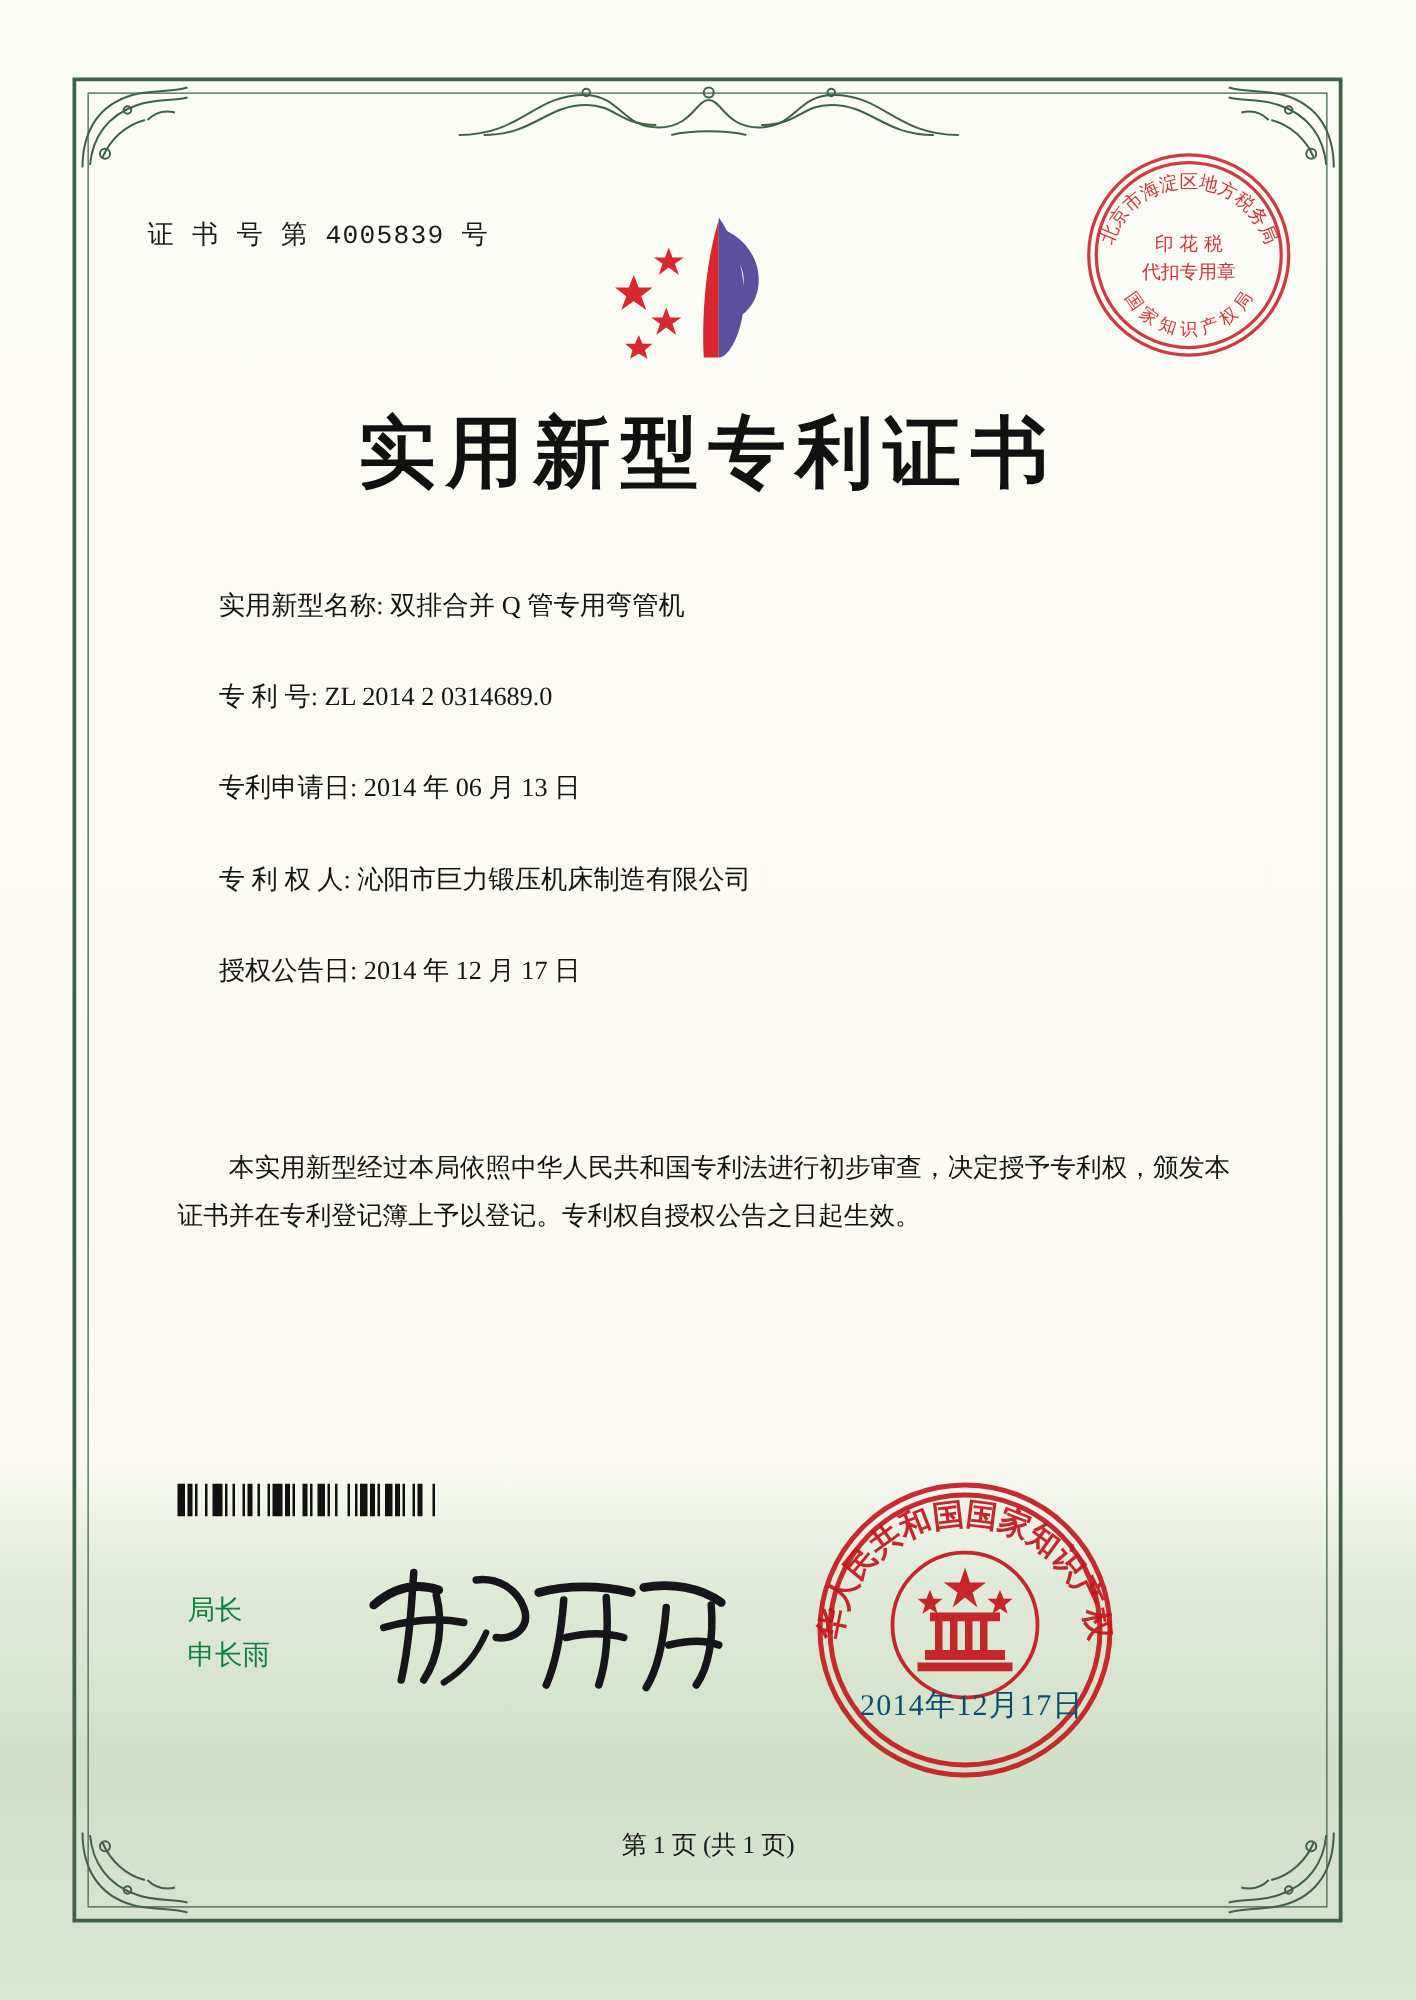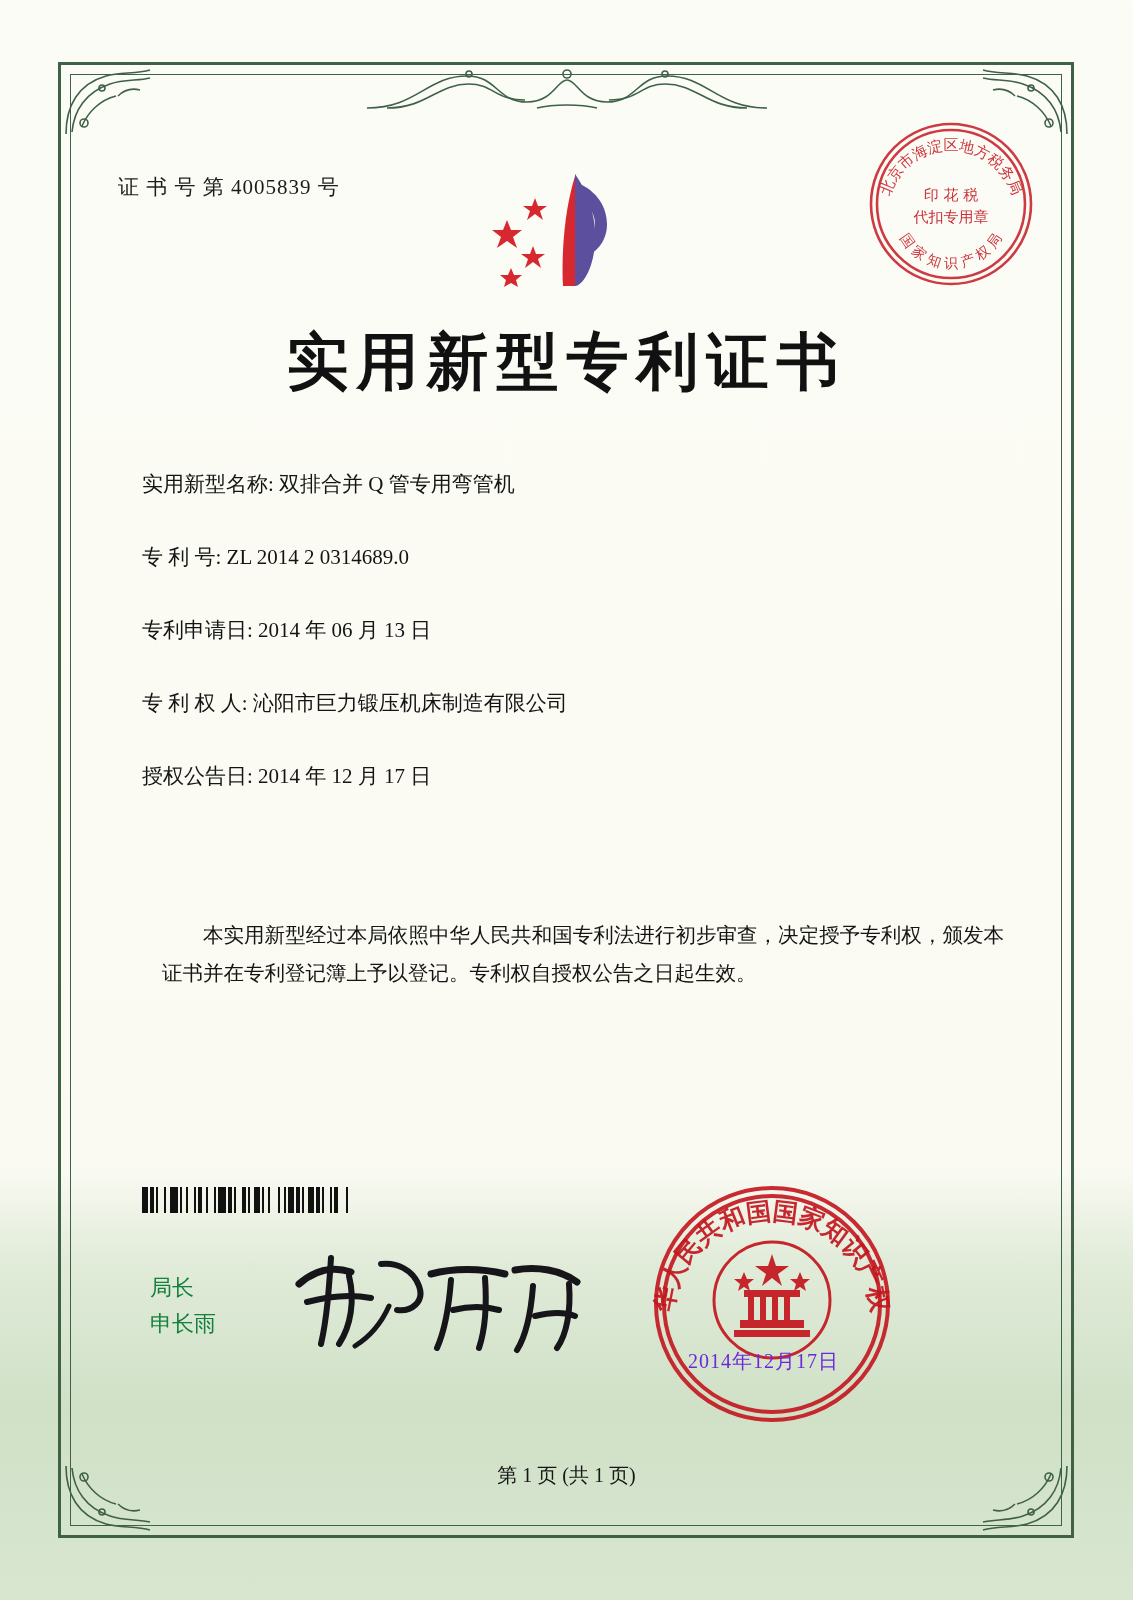--- a/index.html
+++ b/index.html
@@ -74,20 +74,21 @@
   .top-ornament svg { width: 100%; height: 100%; display: block; }
 
   
   .cert-no {
     position: absolute;
     left: 118px;
     top: 173px;
     font-size: 21px;
     letter-spacing: 1px;
     color: #1b1b1b;
+    font-family: Liberation Mono, monospace;
   }
 
   
   .logo {
     position: absolute;
     left: 50%;
     top: 168px;
     transform: translateX(-50%);
     width: 200px;
     height: 130px;
@@ -123,35 +124,35 @@
     width: 830px;
     font-size: 21px;
     color: #141414;
   }
   .field-row {
     margin-bottom: 45px;
     white-space: nowrap;
   }
   .field-label {
     display: inline-block;
+    margin-left: 33px;
   }
   .field-value {
     display: inline;
   }
 
   .body-text {
     position: absolute;
     left: 142px;
     top: 916px;
     width: 842px;
     font-size: 20.5px;
     line-height: 38px;
     color: #141414;
     text-align: justify;
-    margin-left: 20px;
   }
   .body-text p {
     margin: 0 0 2px 0;
     text-indent: 2em;
   }
 
   
   .barcode {
     position: absolute;
     left: 142px;
@@ -192,22 +193,22 @@
     left: 648px;
     top: 1180px;
     width: 248px;
     height: 248px;
   }
   .stamp-seal svg { width: 100%; height: 100%; display: block; }
   .seal-date {
     position: absolute;
     left: 688px;
     top: 1348px;
-    font-size: 20px;
-    color: #6d28d9;
+    font-size: 24px;
+    color: #0c4a6e;
     letter-spacing: 1px;
     font-family: "Liberation Serif", serif;
   }
 
   .page-footer {
     position: absolute;
     left: 0; right: 0;
     top: 1462px;
     text-align: center;
     font-size: 20px;

